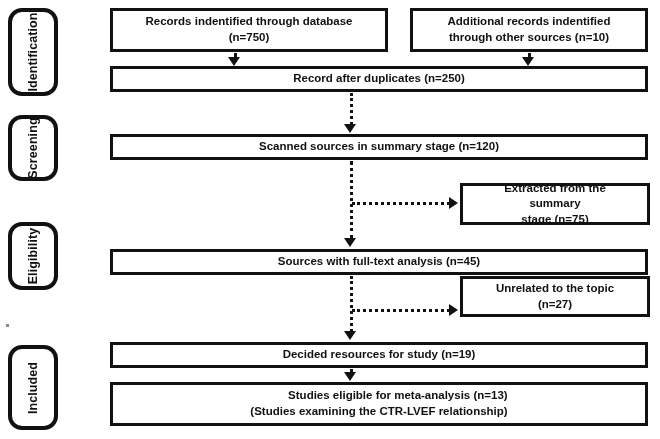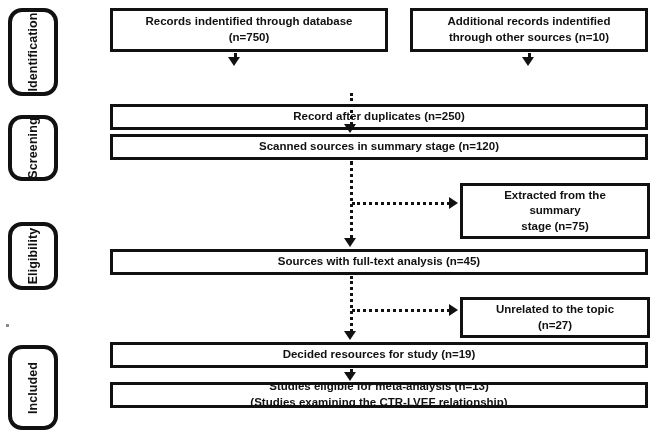--- a/index.html
+++ b/index.html
@@ -128,62 +128,62 @@
     <span class="box-text">Additional records indentified
 through other sources (n=10)</span>
   </div>
 
   <div class="conn v-line" style="left:234px; top:53px; height:7px;"></div>
   <div class="conn arrow-down" style="left:228px; top:57px;"></div>
 
   <div class="conn v-line" style="left:528px; top:53px; height:7px;"></div>
   <div class="conn arrow-down" style="left:522px; top:57px;"></div>
 
-  <div class="box" style="left:110px; top:66px; width:538px; height:26px;margin-top:38px;">
+  <div class="box" style="left:110px; top:66px; width:538px; height:26px;">
     <span class="box-text">Record after duplicates (n=250)</span>
   </div>
 
   <div class="conn v-line" style="left:350px; top:93px; height:32px;"></div>
   <div class="conn arrow-down" style="left:344px; top:124px;"></div>
 
   <div class="box" style="left:110px; top:134px; width:538px; height:26px;align-items:flex-end;">
     <span class="box-text">Scanned sources in summary stage (n=120)</span>
   </div>
 
   <div class="conn v-line" style="left:350px; top:161px; height:78px;"></div>
   <div class="conn arrow-down" style="left:344px; top:238px;"></div>
 
   <div class="conn h-line" style="left:352px; top:202px; width:98px;"></div>
   <div class="conn arrow-right" style="left:449px; top:197px;"></div>
 
-  <div class="box" style="left:460px; top:183px; width:190px; height:56px;">
+  <div class="box" style="left:460px; top:183px; width:190px; height:42px;">
     <span class="box-text">Extracted from the summary
 stage (n=75)</span>
   </div>
 
   <div class="box" style="left:110px; top:249px; width:538px; height:26px;">
     <span class="box-text">Sources with full-text analysis (n=45)</span>
   </div>
 
   <div class="conn v-line" style="left:350px; top:276px; height:56px;"></div>
   <div class="conn arrow-down" style="left:344px; top:331px;"></div>
 
   <div class="conn h-line" style="left:352px; top:309px; width:98px;"></div>
   <div class="conn arrow-right" style="left:449px; top:304px;"></div>
 
-  <div class="box" style="left:460px; top:297px; width:190px; height:41px;text-align:center;">
+  <div class="box" style="left:460px; top:276px; width:190px; height:41px;text-align:center;">
     <span class="box-text">Unrelated to the topic
 (n=27)</span>
   </div>
 
   <div class="box" style="left:110px; top:342px; width:538px; height:26px;">
     <span class="box-text">Decided resources for study (n=19)</span>
   </div>
 
   <div class="conn v-line" style="left:350px; top:369px; height:6px;"></div>
   <div class="conn arrow-down" style="left:344px; top:372px;"></div>
 
-  <div class="box" style="left:110px; top:382px; width:538px; height:26px;">
+  <div class="box" style="left:110px; top:382px; width:538px; height:44px;text-align:right;">
     <span class="box-text">Studies eligible for meta-analysis (n=13)
 (Studies examining the CTR-LVEF relationship)</span>
   </div>
 
 </div>
 
 </body></html>

